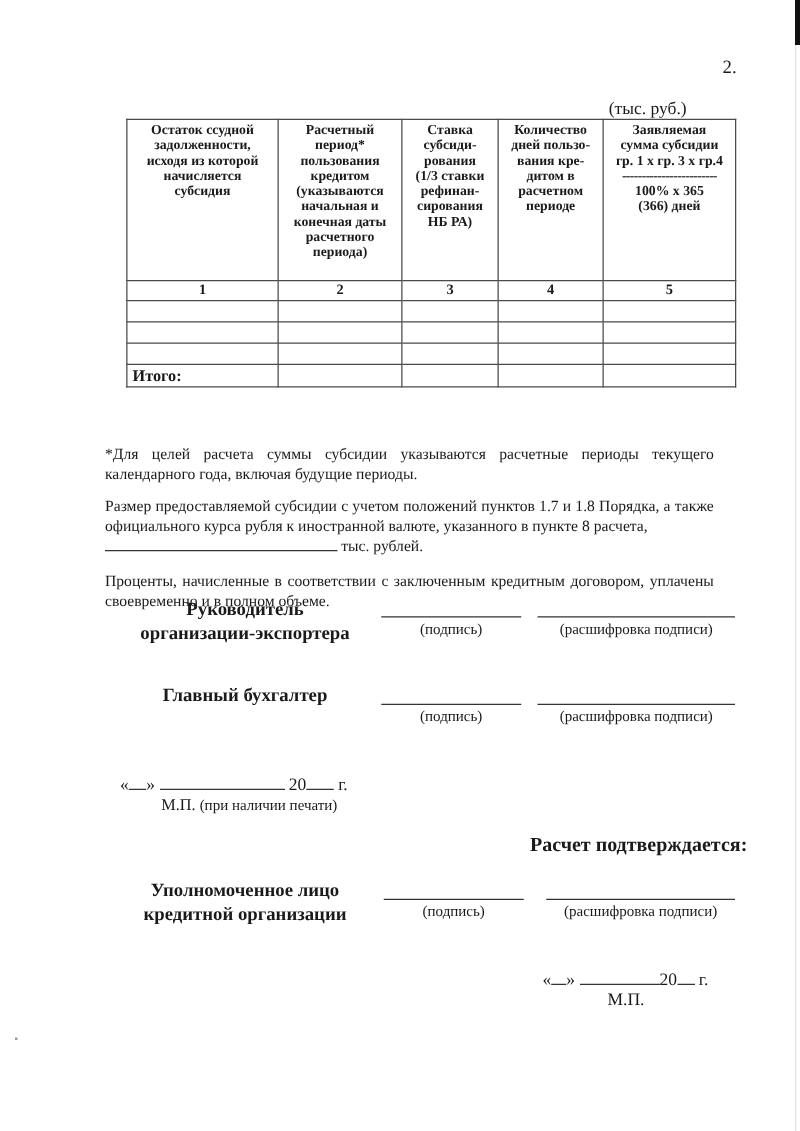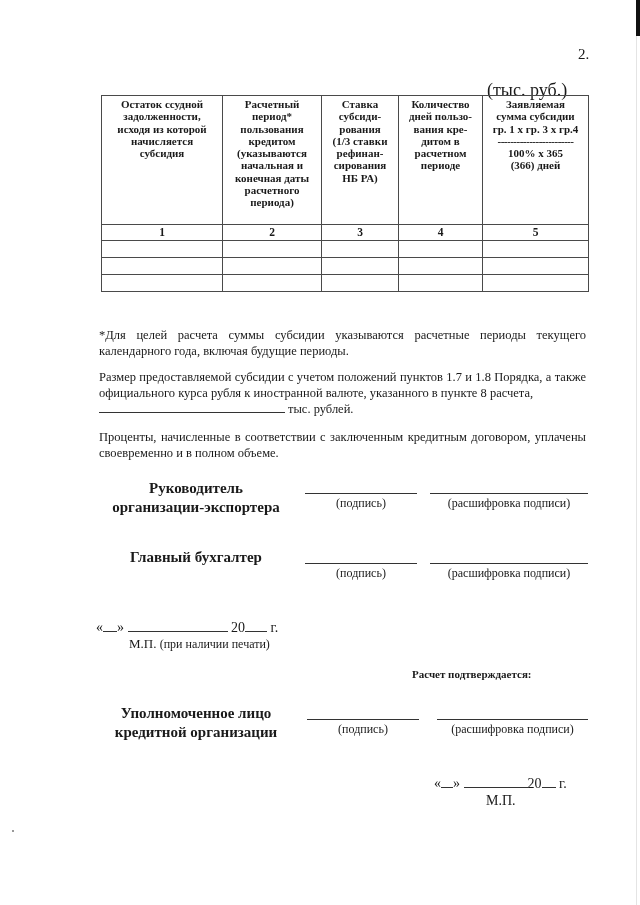--- a/index.html
+++ b/index.html
@@ -11,49 +11,49 @@
     .scan-edge {
       position: absolute; left: 636px; top: 0; width: 4px; height: 36px;
       background: #111;
     }
     .scan-edge-line {
       position: absolute; left: 636px; top: 36px; width: 1px; height: 869px;
       background: #e4e4e4;
     }
     .abs { position: absolute; }
     .page-number { left: 578px; top: 46px; font-size: 15px; }
-    .units { left: 487px; top: 80px; font-size: 18px; }
+    .units { left: 487px; top: 80px; font-size: 14px; }
 
     table.grid {
       position: absolute; left: 101px; top: 95px;
       border-collapse: collapse; table-layout: fixed;
       width: 487px;
     }
     table.grid td, table.grid th {
       border: 1px solid #4a4a4a; padding: 0 2px; vertical-align: top;
       font-size: 11px; line-height: 12.3px; font-weight: bold; text-align: center; margin-top: 20px;
     }
     table.grid th { height: 126px; padding-top: 2px; }
     .dash { letter-spacing: -0.5px; }
     table.grid tr.nums td { height: 15px; line-height: 15px; font-size: 11.5px; }
     table.grid tr.blank td { height: 16px; }
     table.grid tr.total td { height: 17px; text-align: left; font-size: 13px; line-height: 17px; padding-left: 4px; }
 
-    .para { position: absolute; left: 99px; width: 487px; font-size: 12.5px; line-height: 16px; text-align: justify; }
+    .para { position: absolute; left: 84px; width: 487px; font-size: 12.5px; line-height: 16px; text-align: justify; margin-top: 28px; }
     .blank-line { display: inline-block; width: 186px; border-bottom: 1px solid #333; height: 11px; vertical-align: baseline; margin-right: 3px; }
 
     .sig-label { position: absolute; font-weight: bold; font-size: 15px; line-height: 19px; text-align: center; }
     .sig-line { position: absolute; border-top: 1px solid #333; height: 0; }
     .sig-caption { position: absolute; font-size: 12px; text-align: center; }
 
     .date-line { position: absolute; font-size: 14px; white-space: nowrap; }
     .u { display: inline-block; border-bottom: 1px solid #333; height: 12px; vertical-align: baseline; }
     .mp { position: absolute; font-size: 13px; }
     .mp small { font-size: 12px; }
-    .confirm { position: absolute; left: 412px; top: 668px; font-weight: bold; font-size: 11px; }
+    .confirm { position: absolute; left: 424px; top: 668px; font-weight: bold; font-size: 16px; }
     .speck { position: absolute; left: 12px; top: 830px; width: 2px; height: 2px; background: #999; }
   </style>
 </head>
 <body>
 
 <div class="scan-edge"></div>
 <div class="scan-edge-line"></div>
 <div class="speck"></div>
 
 <div class="abs page-number">2.</div>
@@ -134,20 +134,27 @@
     <td></td>
     <td></td>
   </tr>
   <tr class="blank">
     <td></td>
     <td></td>
     <td></td>
     <td></td>
     <td></td>
   </tr>
+  <tr class="total">
+    <td>Итого:</td>
+    <td></td>
+    <td></td>
+    <td></td>
+    <td></td>
+  </tr>
 </tbody>
   </table>
 
 <div class="para" style="top:327px;">
   <span>*Для целей расчета суммы субсидии указываются расчетные периоды текущего календарного года, включая будущие периоды.</span>
 </div>
 
 <div class="para" style="top:369px;">
   <span>Размер предоставляемой субсидии с учетом положений пунктов 1.7 и 1.8 Порядка, а также официального курса рубля к иностранной валюте, указанного в пункте 8 расчета,</span><br>
   <span class="blank-line"></span><span>тыс. рублей.</span>

